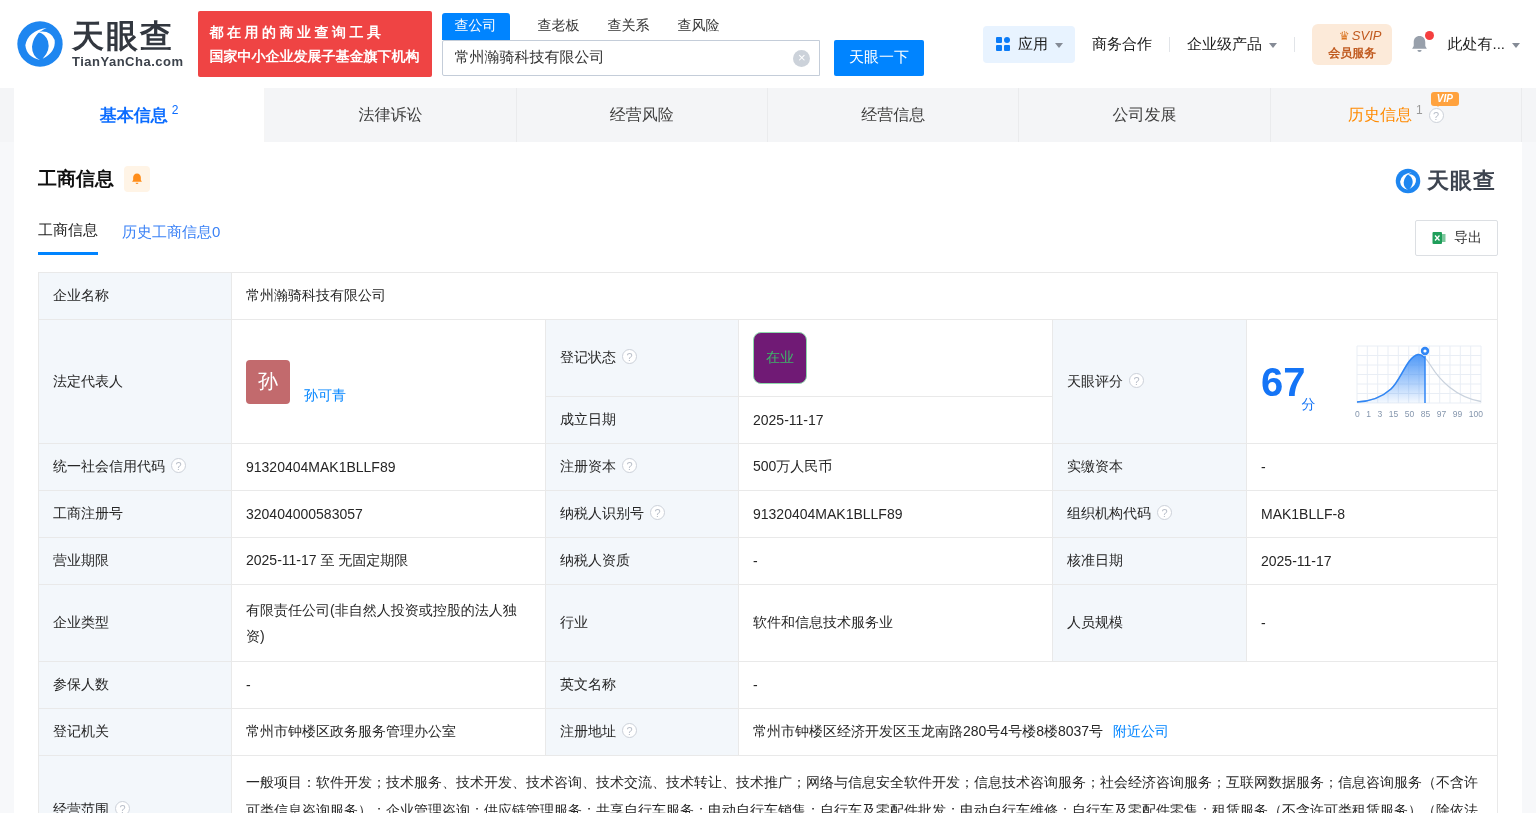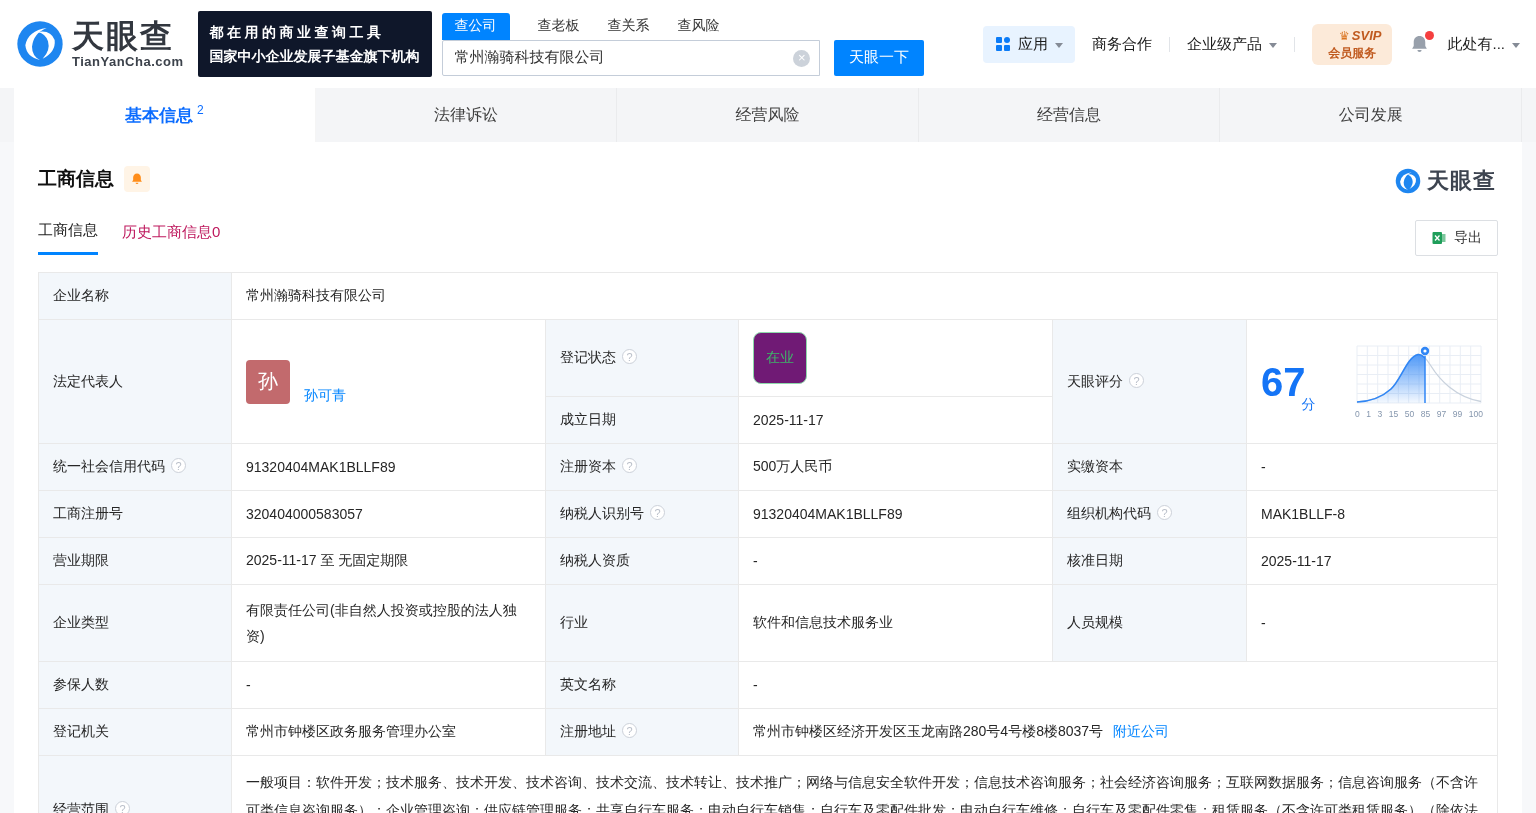--- a/index.html
+++ b/index.html
@@ -8,21 +8,21 @@
     background:#f7f8fa; color:#262626; }
   a { text-decoration:none; cursor:pointer; }
 
   
   .site-header { height:88px; background:#fff; }
   .hdr-inner { height:88px; display:flex; align-items:center; padding:0 16px; }
   .logo { display:flex; align-items:center; gap:8px; }
   .logo svg { width:48px; height:48px; }
   .logo-brand { font-size:32px; font-weight:700; color:#32373f; letter-spacing:2px; line-height:32px;}
   .logo-domain { font-size:13px; font-weight:700; color:#3c424b; letter-spacing:.5px; margin-top:2px;}
-  .banner { margin-left:14px; background:#0f172a; color:#fff; padding:9px 12px; border-radius:2px;
+  .banner { margin-left:14px; background:#ef4444; color:#fff; padding:9px 12px; border-radius:2px;
     font-size:14px; font-weight:700; line-height:24px; white-space:nowrap;}
   .banner-l1 { letter-spacing:3.5px; }
   .search-block { margin-left:10px; width:482px; }
   .search-tabs { display:flex; align-items:flex-end; gap:28px; font-size:14px; }
   .stab { color:#333; padding:4px 0 5px; cursor:pointer; }
   .stab.active { background:#0084ff; color:#fff; padding:4px 13px 5px; border-radius:3px 3px 0 0; }
   .search-row { display:flex; align-items:center; }
   .search-input-wrap { position:relative; width:382px; height:36px; }
   .search-input-wrap input { width:100%; height:36px; border:1px solid #c4cdd9; border-radius:2px 0 0 2px;
     padding:0 34px 0 12px; font-size:15px; color:#333; outline:none;
@@ -34,21 +34,21 @@
     font-size:15px; border-radius:2px; cursor:pointer; font-family:inherit;}
   .hdr-nav { margin-left:auto; display:flex; align-items:center; gap:17px; font-size:15px; color:#1a1a1a; }
   .caret::after { content:""; display:inline-block; border:4px solid transparent; border-top:5px solid #858b96;
     margin-left:7px; transform:translateY(3px);}
   .apps-chip { display:flex; align-items:center; gap:7px; background:#e8f3ff; border-radius:4px;
     padding:9px 12px; cursor:pointer;}
   .apps-chip svg { width:16px; height:16px; }
   .hnav-item { cursor:pointer; white-space:nowrap;}
   .divider { width:1px; height:15px; background:#e1e4e8; }
   .svip-badge { background:#fcead9; border-radius:6px; padding:3px 11px; text-align:center; cursor:pointer; line-height:17px;}
-  .svip-l1 { color:#c05a1f; font-weight:700; font-style:italic; font-size:13px;margin-left:16px; }
+  .svip-l1 { color:#c05a1f; font-weight:400; font-style:italic; font-size:13px;margin-left:16px; }
   .svip-l1 .crown { color:#d9731f; font-style:normal; margin-right:2px; font-size:12px;}
   .svip-l2 { color:#c05a1f; font-size:12px; font-weight:700;}
   .bell-wrap { position:relative; cursor:pointer; display:flex;}
   .bell-wrap svg { width:21px; height:21px; }
   .red-dot { position:absolute; top:-3px; right:-4px; width:9px; height:9px; border-radius:50%; background:#f53f3f; }
   .user-menu { cursor:pointer; white-space:nowrap; }
 
   
   .main-tabs { background:#f4f5f7; }
   .tabs-inner { width:1508px; margin:0 auto; display:flex; height:54px; }
@@ -75,21 +75,21 @@
   .bell-box { width:26px; height:26px; background:#fff4e6; border-radius:4px; margin-left:10px;
     display:inline-flex; align-items:center; justify-content:center; cursor:pointer;}
   .bell-box svg { width:14px; height:14px; }
   .watermark { position:absolute; right:2px; top:0; display:flex; align-items:center; gap:6px; }
   .watermark svg { width:26px; height:26px; }
   .watermark span { font-size:22px; font-weight:700; color:#3d4450; letter-spacing:1px;}
 
   .subtab-row { margin-top:28px; display:flex; align-items:center; }
   .subtab { font-size:15px; cursor:pointer; }
   .subtab.active { color:#222; padding-bottom:12px; border-bottom:3px solid #0084ff; }
-  .subtab.muted { color:#be185d; margin-left:24px; padding-bottom:12px;}
+  .subtab.muted { color:#3b82f6; margin-left:24px; padding-bottom:12px;}
   .export-btn { margin-left:auto; display:flex; align-items:center; gap:7px; background:#fff;
     border:1px solid #dcdfe3; border-radius:2px; padding:8px 15px; font-size:14px; color:#333;
     cursor:pointer; font-family:inherit;}
   .export-btn svg { width:16px; height:16px; }
 
   
   table.biz { width:100%; border-collapse:collapse; margin-top:16px; table-layout:fixed; font-size:14px; }
   table.biz td { border:1px solid #e9e9e9; padding:12px 14px; color:#262626; vertical-align:middle;
     word-break:break-all;}
   td.lbl { background:#f3f7fb; }
@@ -189,20 +189,26 @@
       </div>
     <div class="mtab">
         <span>经营风险</span>
       </div>
     <div class="mtab">
         <span>经营信息</span>
       </div>
     <div class="mtab">
         <span>公司发展</span>
       </div>
+    <div class="mtab history">
+      <span class="vip-tag">VIP</span>
+      <span>历史信息</span>
+        <sup>1</sup>
+      <span class="help-icon"></span>
+    </div>
   </div>
 </nav>
 
 <main class="panel">
   <div class="section-head">
     <h2>工商信息</h2>
     <span class="bell-box">
       <svg viewBox="0 0 20 20">
         <path d="M10 2c-3.3 0-5.5 2.4-5.5 5.8v3.6L3 14h14l-1.5-2.6V7.8C15.5 4.4 13.3 2 10 2z" fill="#ff8d1a"></path>
         <path d="M8 15.2a2 2 0 0 0 4 0z" fill="#ff8d1a"></path>

